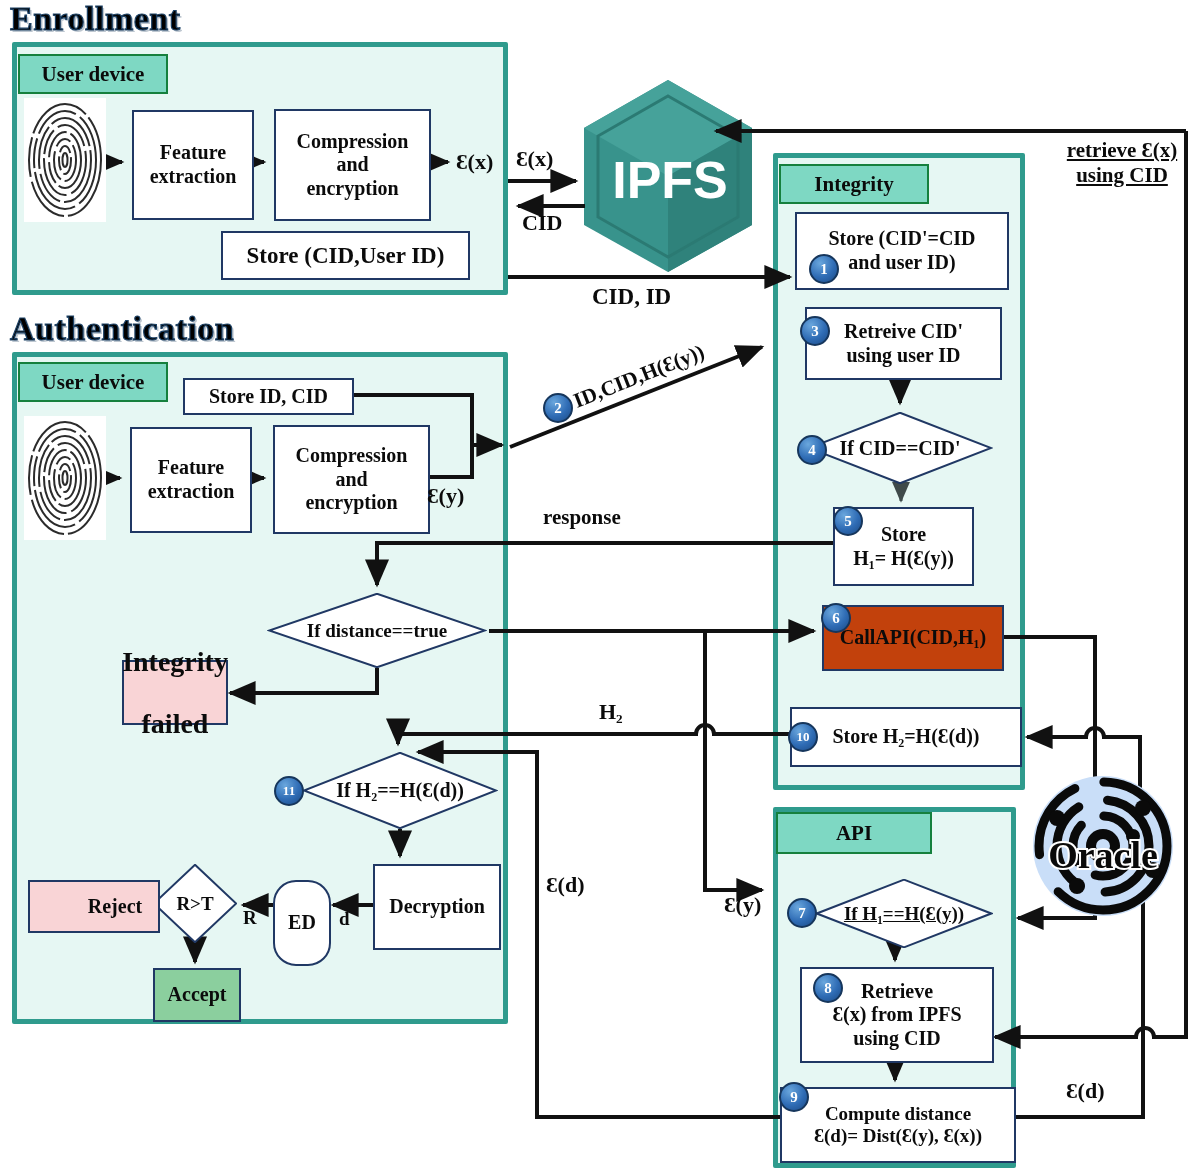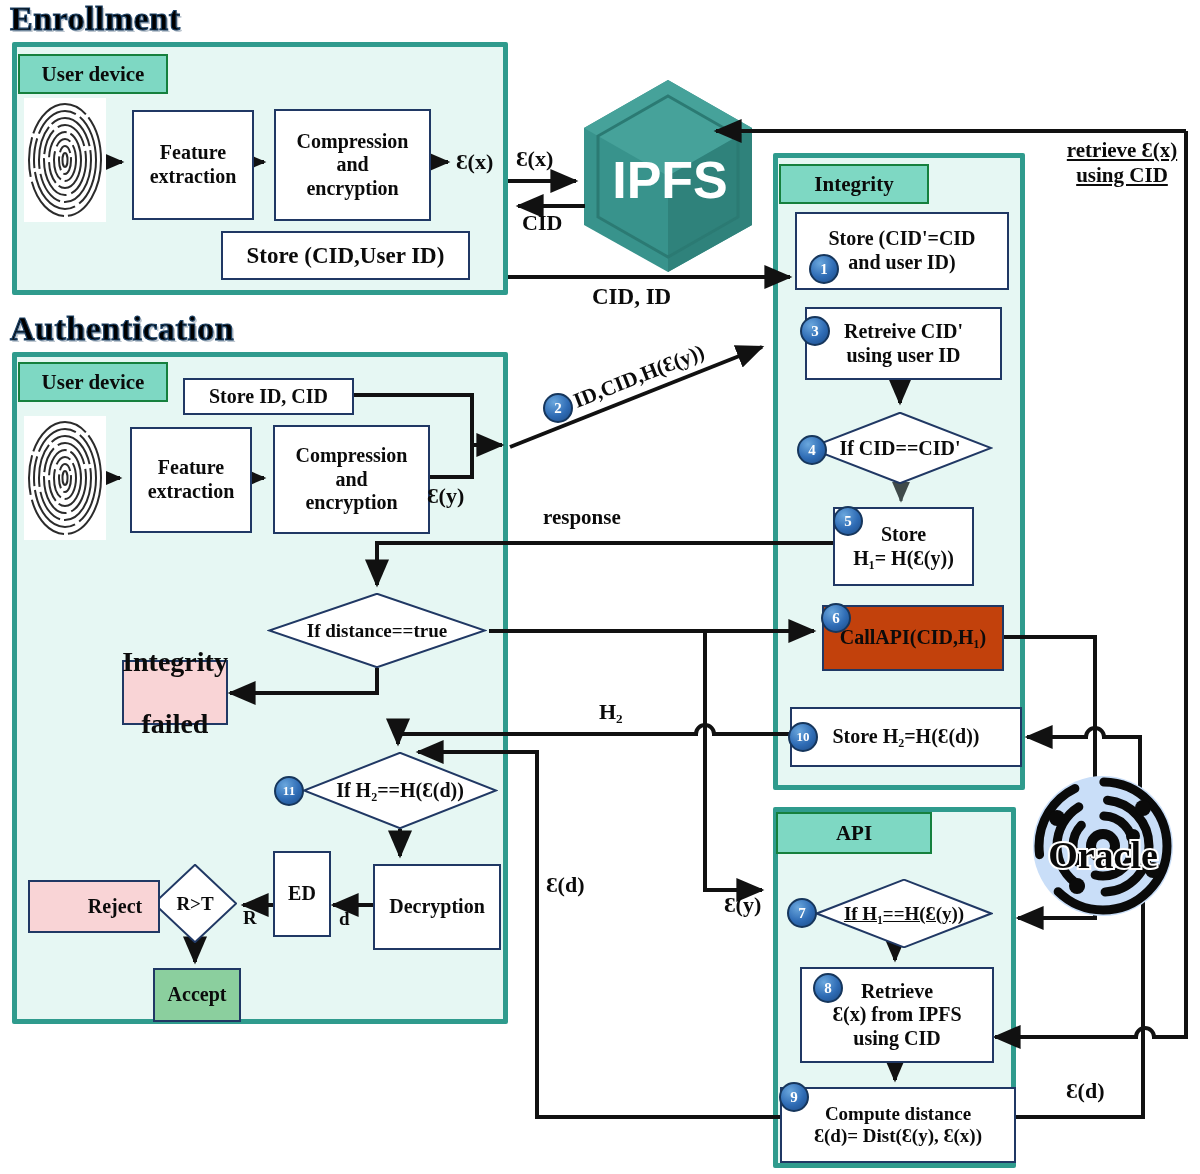--- a/index.html
+++ b/index.html
@@ -182,21 +182,21 @@
   </div>
   <div class="diamond" style="left:302px;top:752px;width:196px;height:77px;">
     <svg viewBox="0 0 100 100" preserveAspectRatio="none">
         <polygon points="50,1 99,50 50,99 1,50" fill="#fff" stroke="#203864" stroke-width="2" vector-effect="non-scaling-stroke"></polygon>
       </svg>
     <span style="font-size:20px;">If H₂==H(Ɛ(d))</span>
   </div>
   <div class="bx" style="left:373px;top:864px;width:124px;height:82px;">
     <span>Decryption</span>
   </div>
-  <div class="bx" style="left:273px;top:851px;width:54px;height:82px;">
+  <div class="bx" style="left:273px;top:880px;width:54px;height:82px;border-radius:23px;">
     <span>ED</span>
   </div>
   <div class="diamond" style="left:153px;top:864px;width:84px;height:79px;">
     <svg viewBox="0 0 100 100" preserveAspectRatio="none">
         <polygon points="50,1 99,50 50,99 1,50" fill="#fff" stroke="#203864" stroke-width="2" vector-effect="non-scaling-stroke"></polygon>
       </svg>
     <span style="font-size:19px;">R&gt;T</span>
   </div>
   <div class="bx pink" style="left:28px;top:880px;width:86px;height:49px;padding-left:42px;">
     <span>Reject</span>

